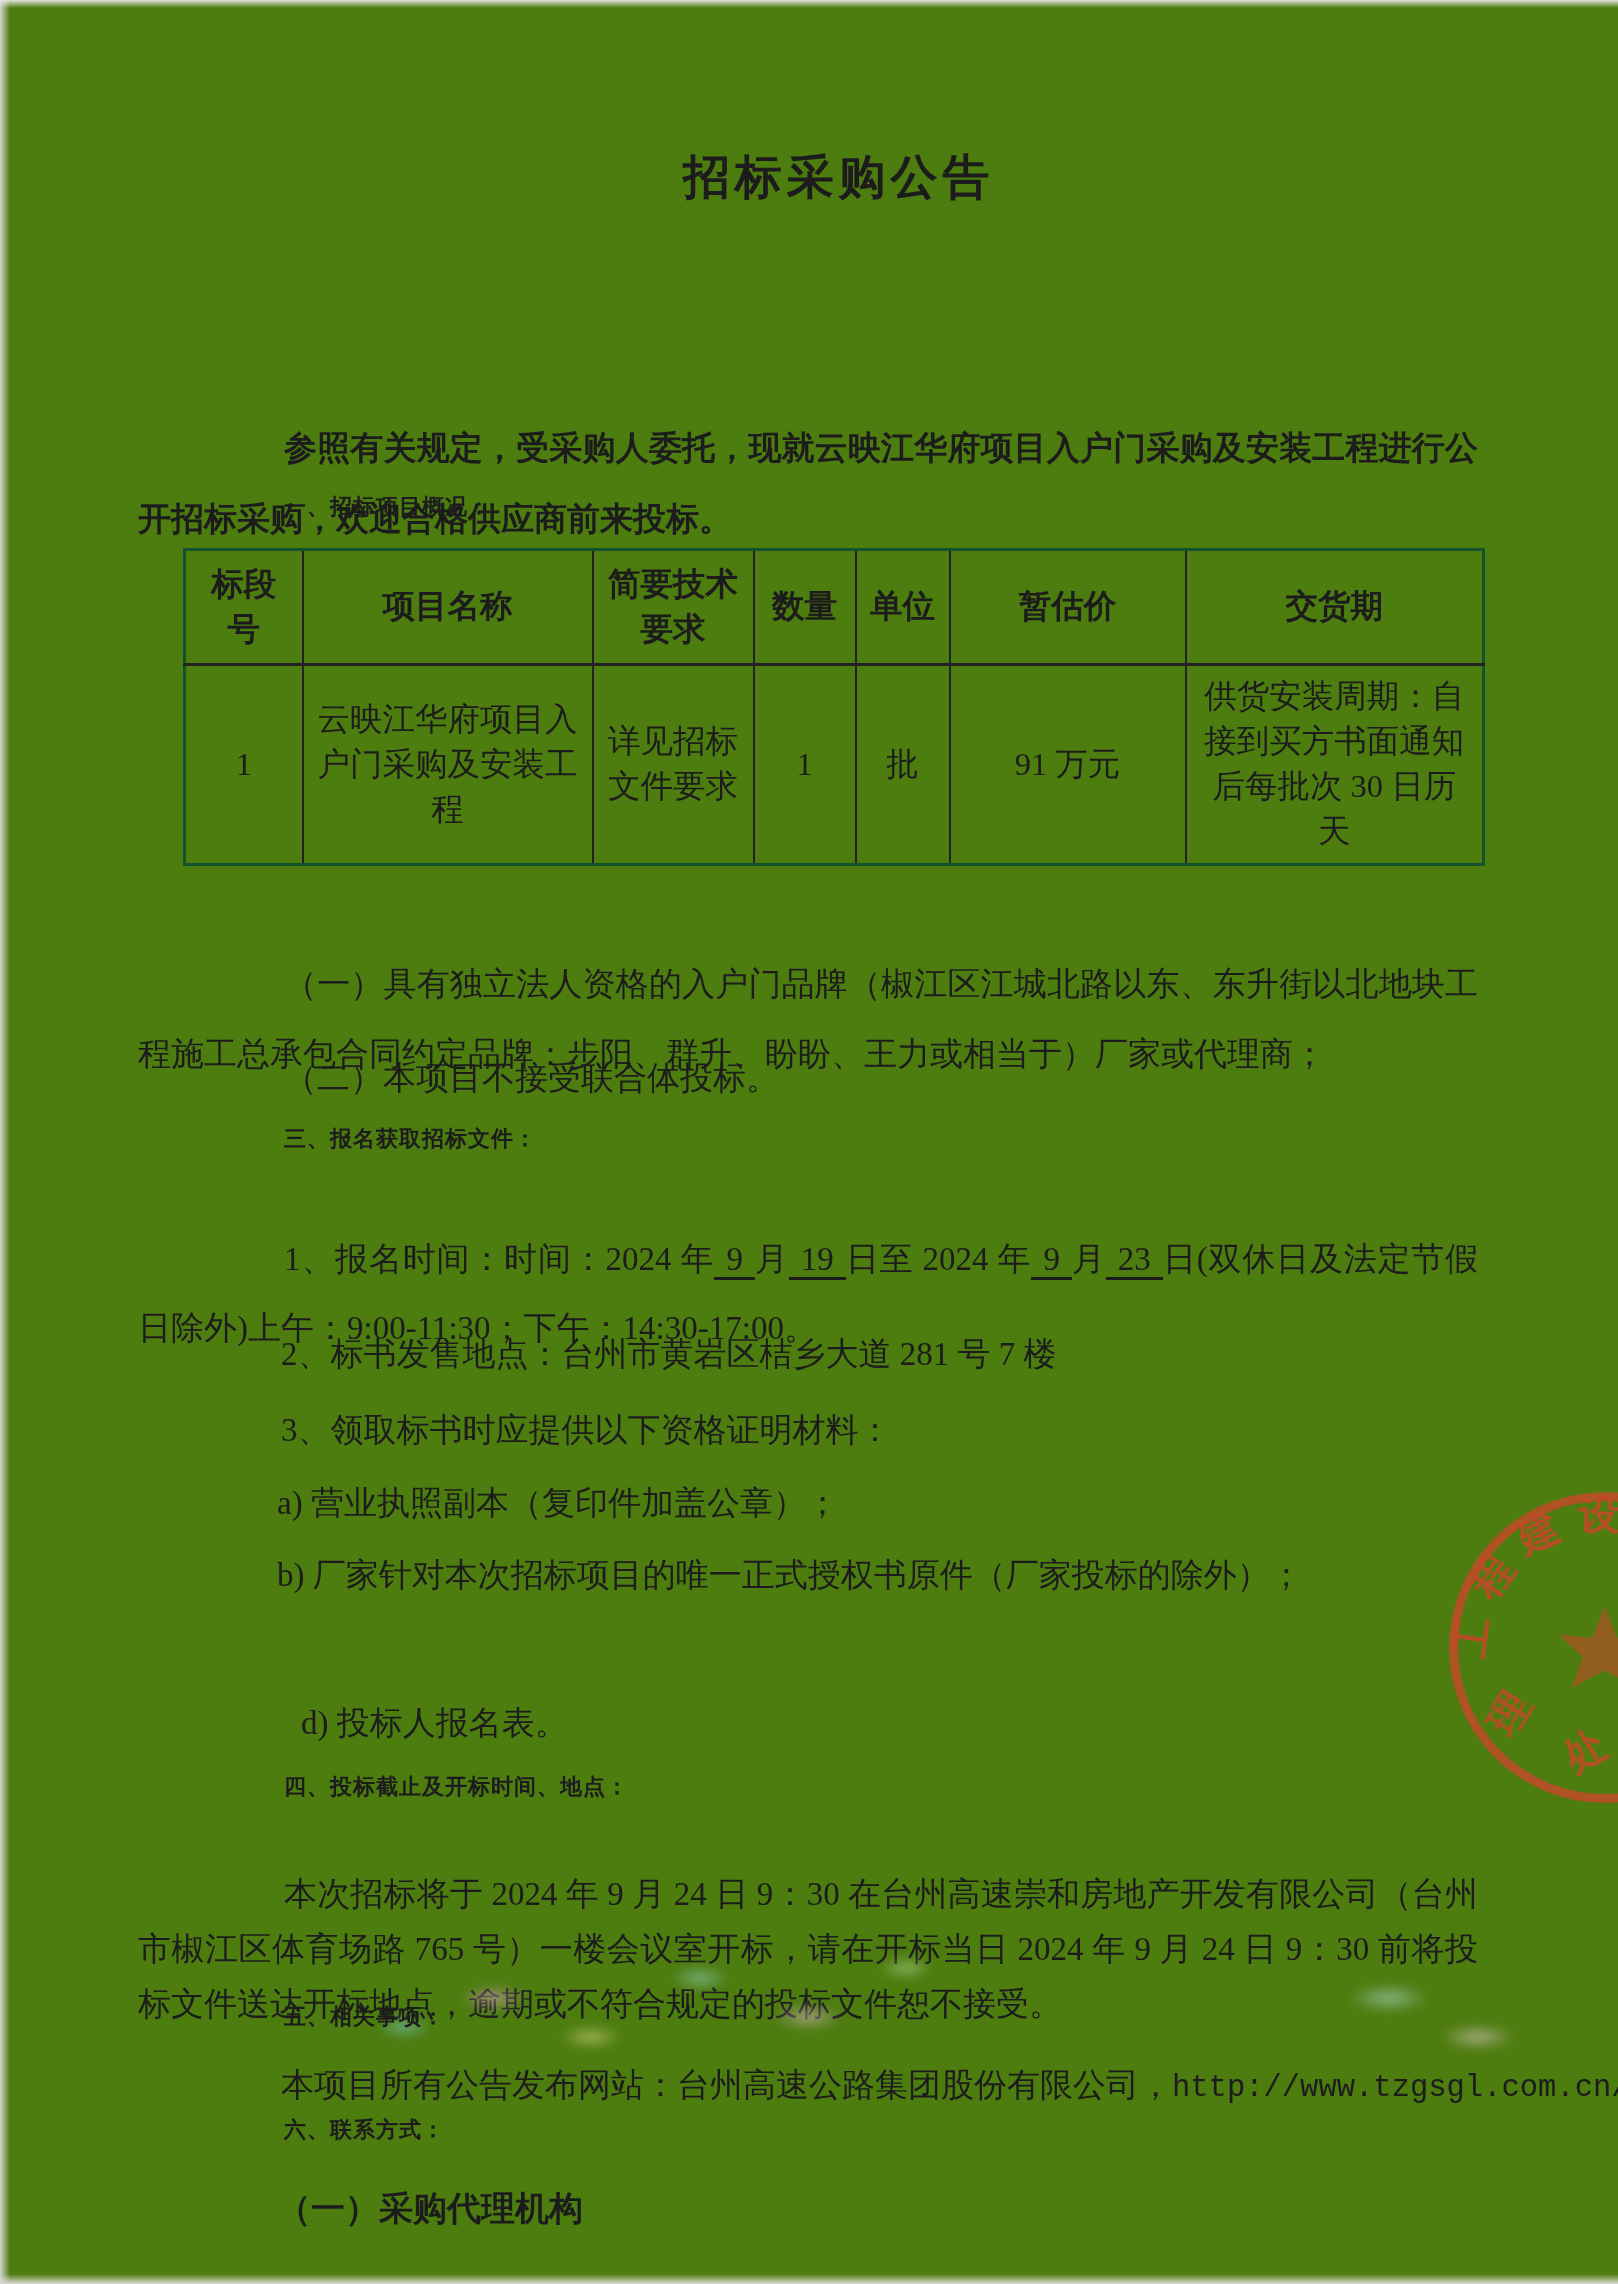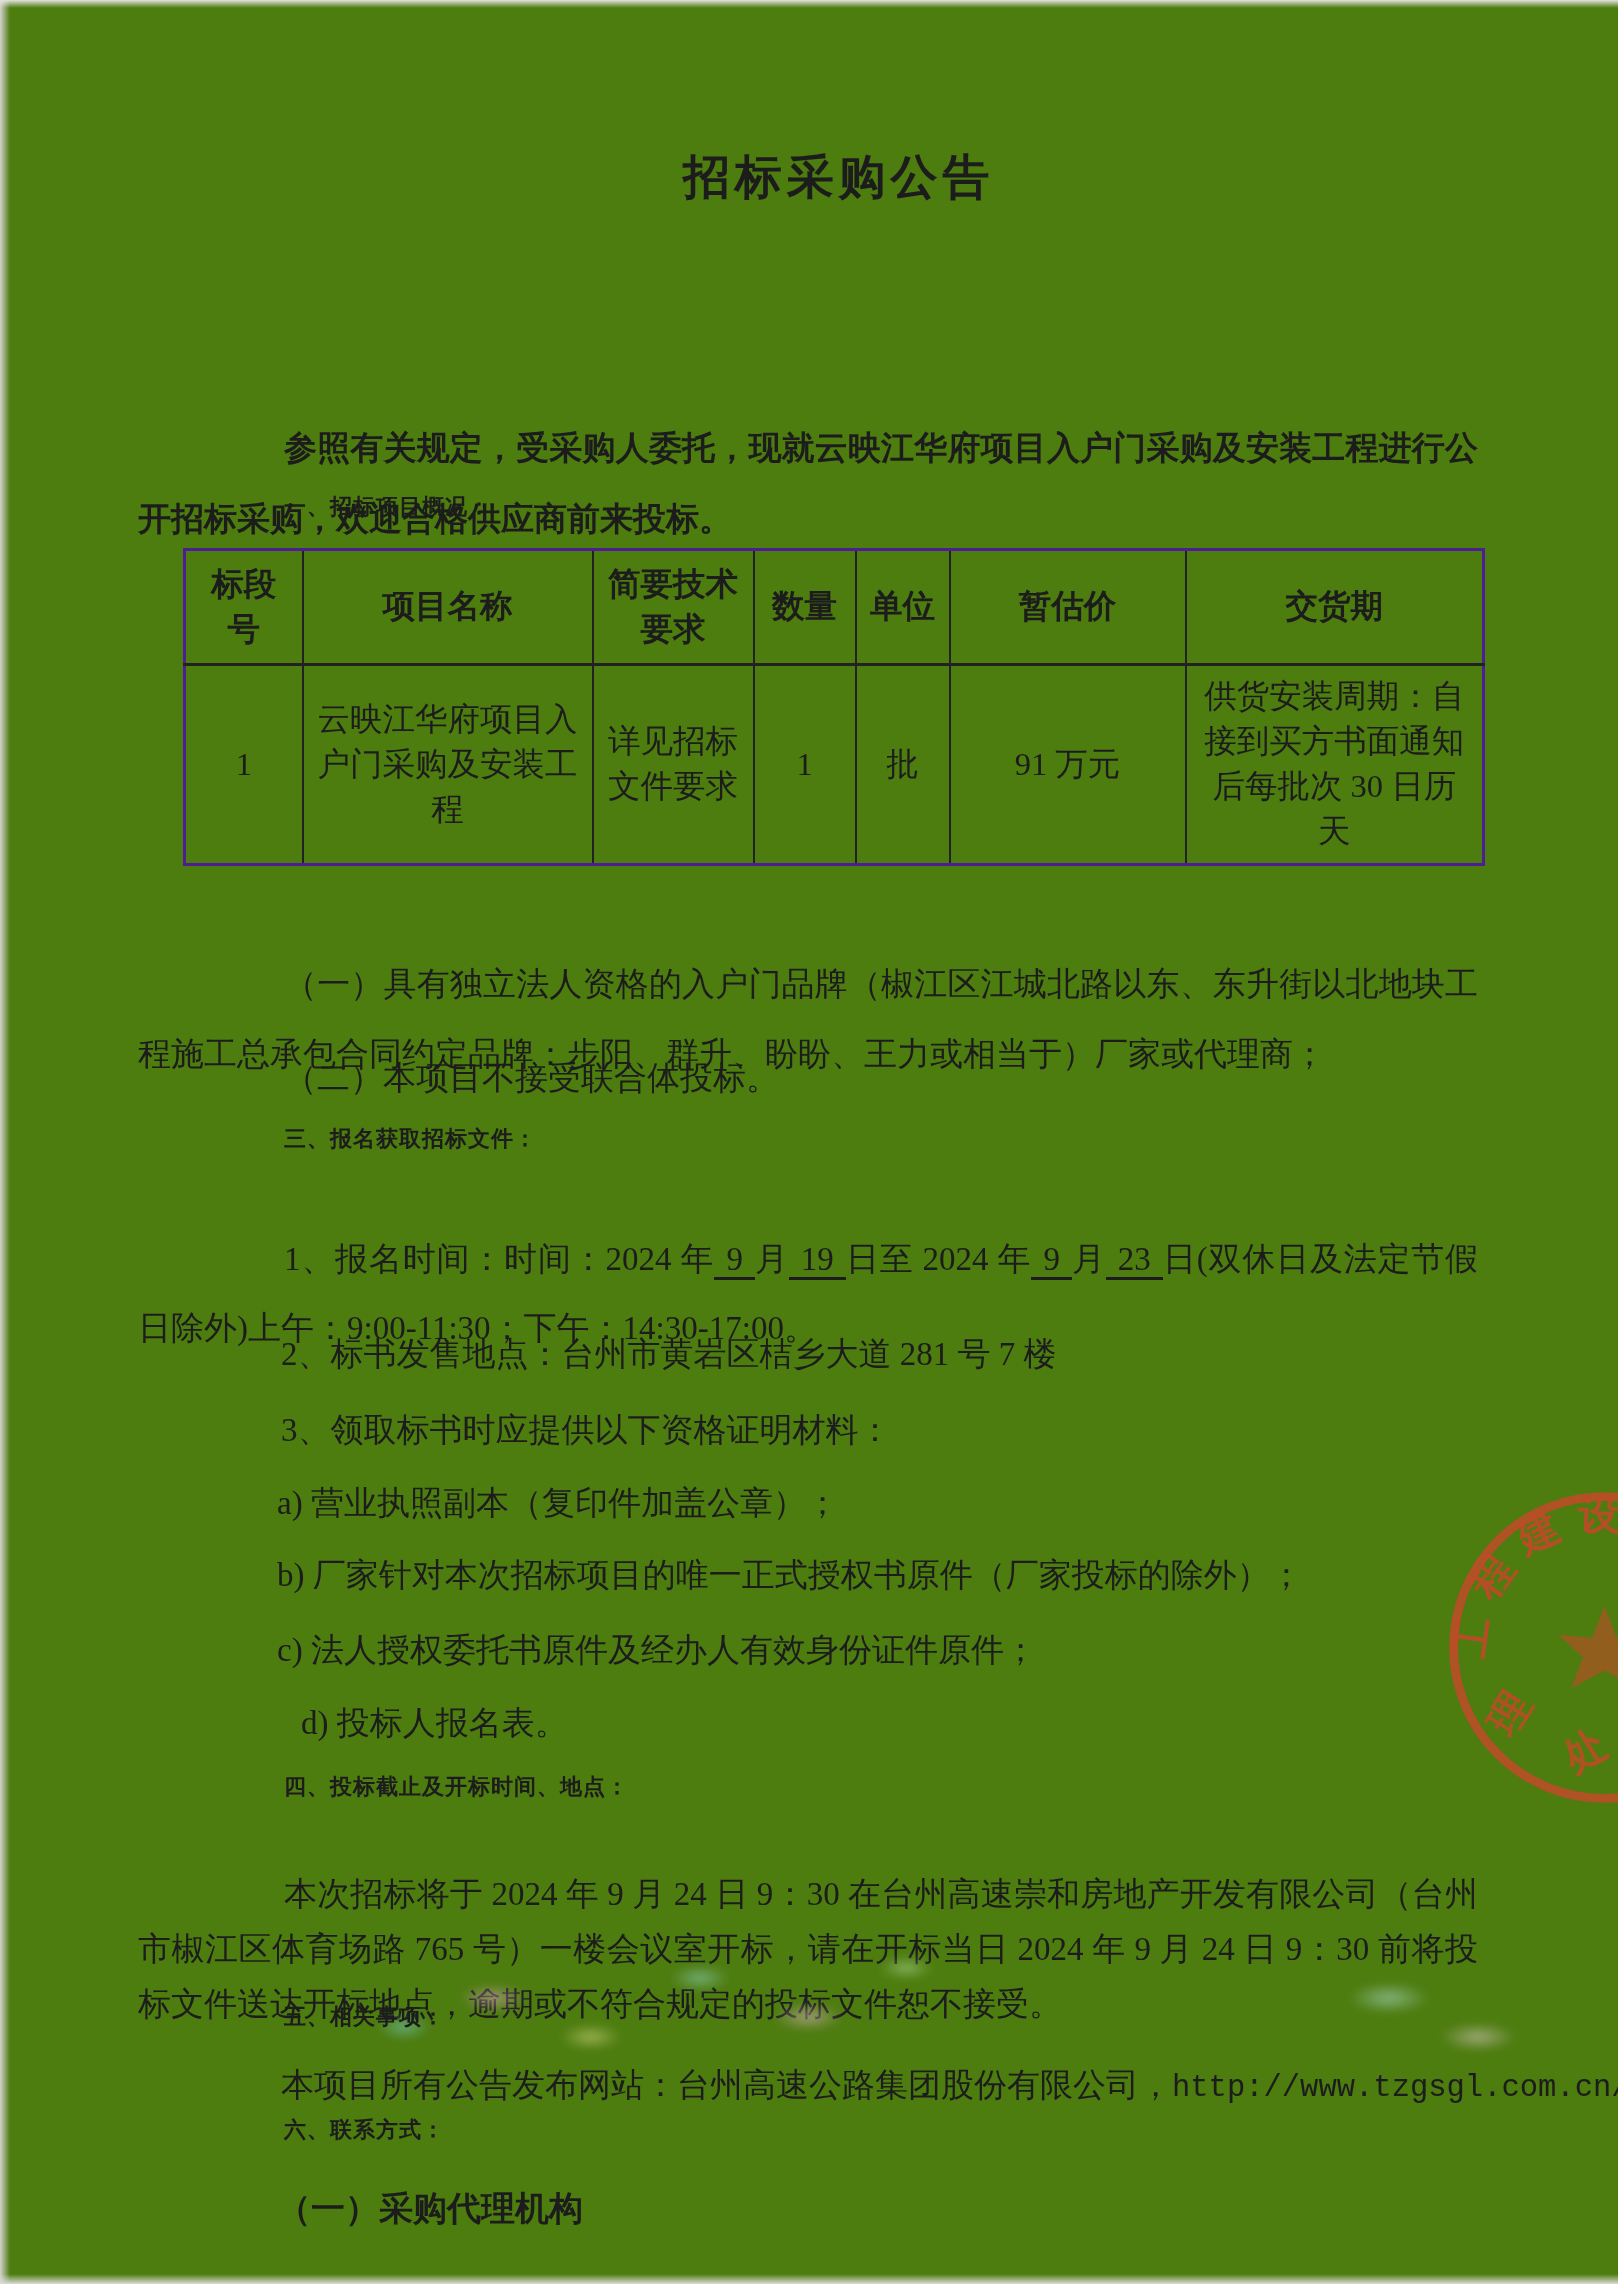--- a/index.html
+++ b/index.html
@@ -49,21 +49,21 @@
     border:2px solid #222;
     text-align:center;vertical-align:middle;
     font-size:32.5px;line-height:45px;
     padding:5.9px 9.9px;
   }
   table.bid th{
     font-family:"Liberation Sans","DejaVu Sans",sans-serif;
     font-weight:700;height:100px;border-bottom-width:3px;
   }
   table.bid td{height:185px;font-weight:400;}
-  table.bid{border:3px solid #4c1d95;}
+  table.bid{border:3px solid #14532d;}
 
   .url-link{color:#1c1c1c;text-decoration:none;font-family:"Liberation Mono","DejaVu Sans Mono",monospace;font-size:30.5px;}
 
   .watermark{
     position:absolute;top:1909px;left:345px;width:1182px;height:177px;
     opacity:.5;filter:blur(4.9px);pointer-events:none;
     background:
       radial-gradient(39px 17.7px at 59px 118px,#7fe0ef 0%,rgba(127,224,239,0) 70%),
       radial-gradient(49px 19.7px at 148px 89px,#f6b1dd 0%,rgba(246,177,221,0) 70%),
       radial-gradient(45px 17.7px at 246px 128px,#f4ef9e 0%,rgba(244,239,158,0) 70%),
@@ -132,21 +132,20 @@
   <div class="line-item" style="top:1056px;left:284px;">（二）本项目不接受联合体投标。</div>
 
   <div class="heading" style="top:1124px;">三、报名获取招标文件：</div>
 
   <p class="para indent" style="top:1192px;line-height:69px;"><span>1、报名时间：时间：2024 年</span><span class="ul"> 9 </span><span>月</span><span class="ul"> 19 </span><span>日至 2024 年</span><span class="ul"> 9 </span><span>月</span><span class="ul"> 23 </span><span>日(双休日及法定节假日除外)上午：9:00-11:30；下午：14:30-17:00。</span></p>
 
   <div class="line-item" style="top:1332px;left:281px;">2、标书发售地点：台州市黄岩区桔乡大道 281 号 7 楼</div>
   <div class="line-item" style="top:1408px;left:281px;">3、领取标书时应提供以下资格证明材料：</div>
   <div class="line-item" style="top:1481px;">a) 营业执照副本（复印件加盖公章）；</div>
   <div class="line-item" style="top:1553px;">b) 厂家针对本次招标项目的唯一正式授权书原件（厂家投标的除外）；</div>
-  <div class="line-item" style="top:1628px;">c) 法人授权委托书原件及经办人有效身份证件原件；</div>
   <div class="line-item" style="top:1701px;margin-left:24px;">d) 投标人报名表。</div>
 
   <div class="heading" style="top:1772px;">四、投标截止及开标时间、地点：</div>
   <p class="para indent" style="top:1834px;line-height:55px;">本次招标将于 2024 年 9 月 24 日 9：30 在台州高速崇和房地产开发有限公司（台州市椒江区体育场路 765 号）一楼会议室开标，请在开标当日 2024 年 9 月 24 日 9：30 前将投标文件送达开标地点，逾期或不符合规定的投标文件恕不接受。</p>
 
   <div class="watermark"></div>
 
   <div class="heading" style="top:2002px;">五、相关事项：</div>
   <div class="line-item" style="top:2063px;left:281px;"><span>本项目所有公告发布网站：台州高速公路集团股份有限公司，</span><a href="#" class="url-link">http://www.tzgsgl.com.cn/</a></div>
 

